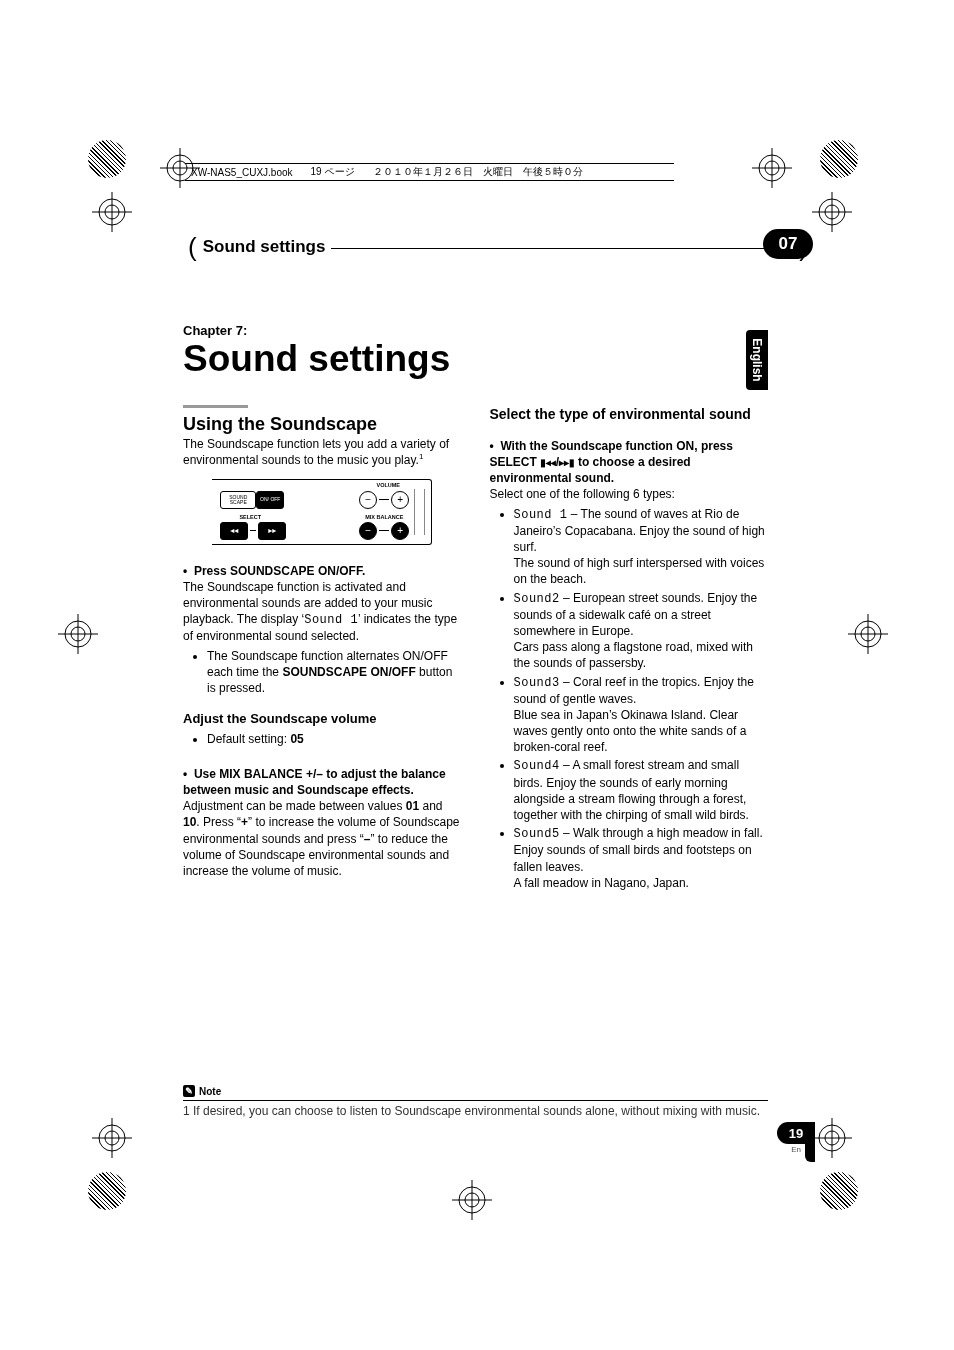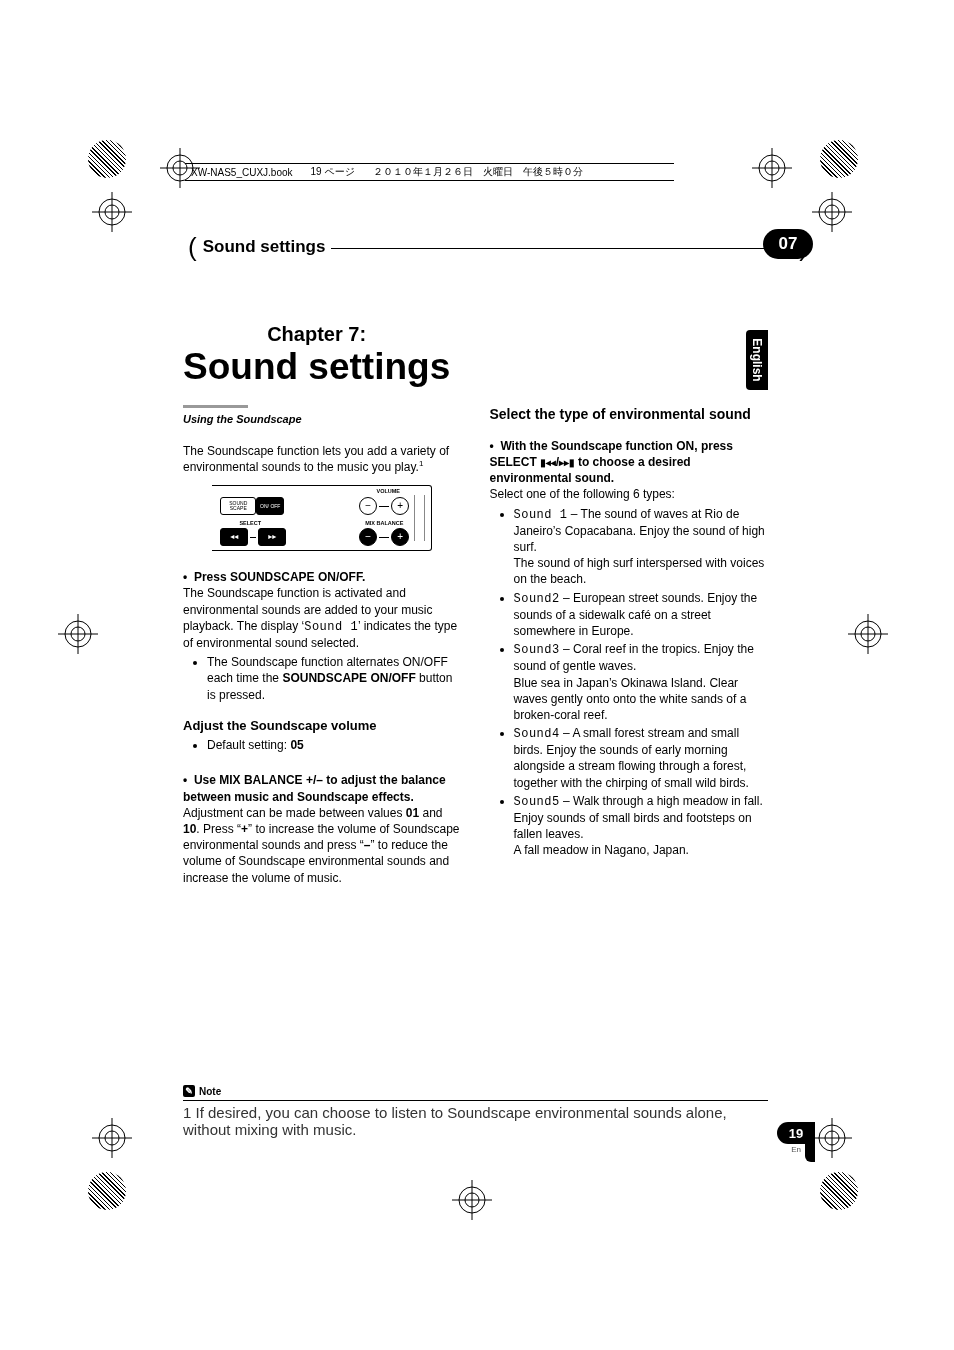--- a/index.html
+++ b/index.html
@@ -21,28 +21,28 @@
   .runhead .title { font-size: 17px; font-weight: 700; margin-left: 6px; }
   .runhead .line { flex: 1; border-top: 1.5px solid #000; margin: 0 6px; position: relative; top: 1px; }
   .chapnum-badge { position: absolute; top: 229px; left: 763px; width: 50px; height: 30px; background: #000; color: #fff; border-radius: 15px; display: flex; align-items: center; justify-content: center; font-size: 17px; font-weight: 700; }
 
   
   .sidetab { position: absolute; top: 330px; left: 746px; width: 22px; height: 60px; background: #000; color: #fff; border-radius: 4px 0 0 4px; display: flex; align-items: center; justify-content: center; }
   .sidetab span { transform: rotate(90deg); font-size: 12px; font-weight: 700; white-space: nowrap; }
 
   
   .chapter { position: absolute; top: 323px; left: 183px; }
-  .chapter .chnum { font-size: 20px; font-weight: 700; text-align: center; }
+  .chapter .chnum { font-size: 13px; font-weight: 700; }
   .chapter .chtitle { font-size: 37px; font-weight: 800; line-height: 1.05; margin-top: 2px; }
 
   
   .cols { position: absolute; top: 405px; left: 183px; width: 585px; display: flex; gap: 28px; }
   .col { flex: 1; font-size: 12px; line-height: 1.35; }
   .col .rule { border-top: 3px solid #999; width: 65px; margin-bottom: 4px; }
-  .h2 { font-size: 11px; font-weight: 700; margin-bottom: 16px; font-style: italic; }
+  .h2 { font-size: 18px; font-weight: 700; margin-bottom: 0; }
   .h3 { font-size: 13px; font-weight: 700; margin-top: 14px; margin-bottom: 3px; }
   .para { margin-bottom: 3px; }
   .sup { font-size: 8px; vertical-align: super; }
   .bullet-lead { margin-top: 18px; }
   .bullet-lead .dot { font-weight: 700; }
   .bullet-lead .lead { font-weight: 700; }
   .sublist { padding-left: 16px; margin-top: 2px; }
   .sublist li { list-style: disc; margin-left: 8px; margin-bottom: 2px; }
   .segfont { font-family: "Courier New", monospace; letter-spacing: 0.5px; }
   b { font-weight: 700; }
@@ -63,21 +63,21 @@
   .btn-rect { width: 36px; height: 18px; border: 1px solid #000; border-radius: 3px; font-size: 5px; display: flex; align-items: center; justify-content: center; text-align: center; line-height: 1; }
   .btn-dark { background: #000; color: #fff; }
   .btn-round { width: 18px; height: 18px; border: 1px solid #000; border-radius: 50%; display: flex; align-items: center; justify-content: center; font-size: 10px; }
   .vline { width: 1px; height: 46px; background: #888; position: absolute; top: 9px; }
 
   
   .notebar { position: absolute; top: 1080px; left: 183px; width: 585px; }
   .notebar .hr { border-top: 1px solid #000; margin-top: 2px; }
   .notebar .tag { display: inline-flex; align-items: center; font-size: 10px; font-weight: 700; }
   .notebar .tag .icon { width: 12px; height: 12px; background:#000; border-radius:2px; margin-right:4px; display:flex; align-items:center; justify-content:center; color:#fff; font-size:9px; }
-  .notebar .ntext { font-size: 15px; color: #333; margin-top: 3px; }
+  .notebar .ntext { font-size: 12px; color: #333; margin-top: 3px; }
 
   
   .pgbadge { position: absolute; top: 1122px; left: 741px; width: 74px; height: 36px; }
   .pgbadge .pill { position: absolute; right: 0; top: 0; width: 38px; height: 22px; background:#000; color:#fff; border-radius: 11px 0 0 11px; display:flex; align-items:center; justify-content:center; font-size:13px; font-weight:700; }
   .pgbadge .stem { position:absolute; right:0; top:0; width:10px; height:40px; background:#000; border-radius:0 0 0 6px; }
   .pgbadge .en { position:absolute; right: 14px; top: 23px; font-size:8px; color:#555; }
 
   .glyph-prev::before { content: "◂◂"; font-size: 8px; }
   .glyph-next::before { content: "▸▸"; font-size: 8px; }
   .glyph-prev2::before { content: "▮◂◂"; font-size: 10px; }
@@ -257,21 +257,21 @@
   <div class="col">
     <div class="h3" style="margin-top:0; font-size:14px;">Select the type of environmental sound</div>
 
     <div class="bullet-lead" style="margin-top:14px;">
       <span class="dot">•&nbsp;&nbsp;</span><b><span>With the Soundscape function ON, press SELECT </span><span class="glyph-prev2"></span>/<span class="glyph-next2"></span><span> to choose a desired environmental sound.</span></b>
     </div>
     <div class="para">Select one of the following 6 types:</div>
 
     <ul class="sublist" id="sound-list">
           <li><span class="segfont">Sound 1</span><span> – The sound of waves at Rio de Janeiro’s Copacabana. Enjoy the sound of high surf.</span><br><span>The sound of high surf interspersed with voices on the beach.</span></li>
-          <li><span class="segfont">Sound2</span><span> – European street sounds. Enjoy the sounds of a sidewalk café on a street somewhere in Europe.</span><br></li>
+          <li><span class="segfont">Sound2</span><span> – European street sounds. Enjoy the sounds of a sidewalk café on a street somewhere in Europe.</span><br><span>Cars pass along a flagstone road, mixed with the sounds of passersby.</span></li>
           <li><span class="segfont">Sound3</span><span> – Coral reef in the tropics. Enjoy the sound of gentle waves.</span><br><span>Blue sea in Japan’s Okinawa Island. Clear waves gently onto onto the white sands of a broken-coral reef.</span></li>
           <li><span class="segfont">Sound4</span><span> – A small forest stream and small birds. Enjoy the sounds of early morning alongside a stream flowing through a forest, together with the chirping of small wild birds.</span></li>
           <li><span class="segfont">Sound5</span><span> – Walk through a high meadow in fall. Enjoy sounds of small birds and footsteps on fallen leaves.</span><br><span>A fall meadow in Nagano, Japan.</span></li>
         </ul>
   </div>
 </div>
 
 <div class="notebar">
   <span class="tag">
     <span class="icon">✎</span>

